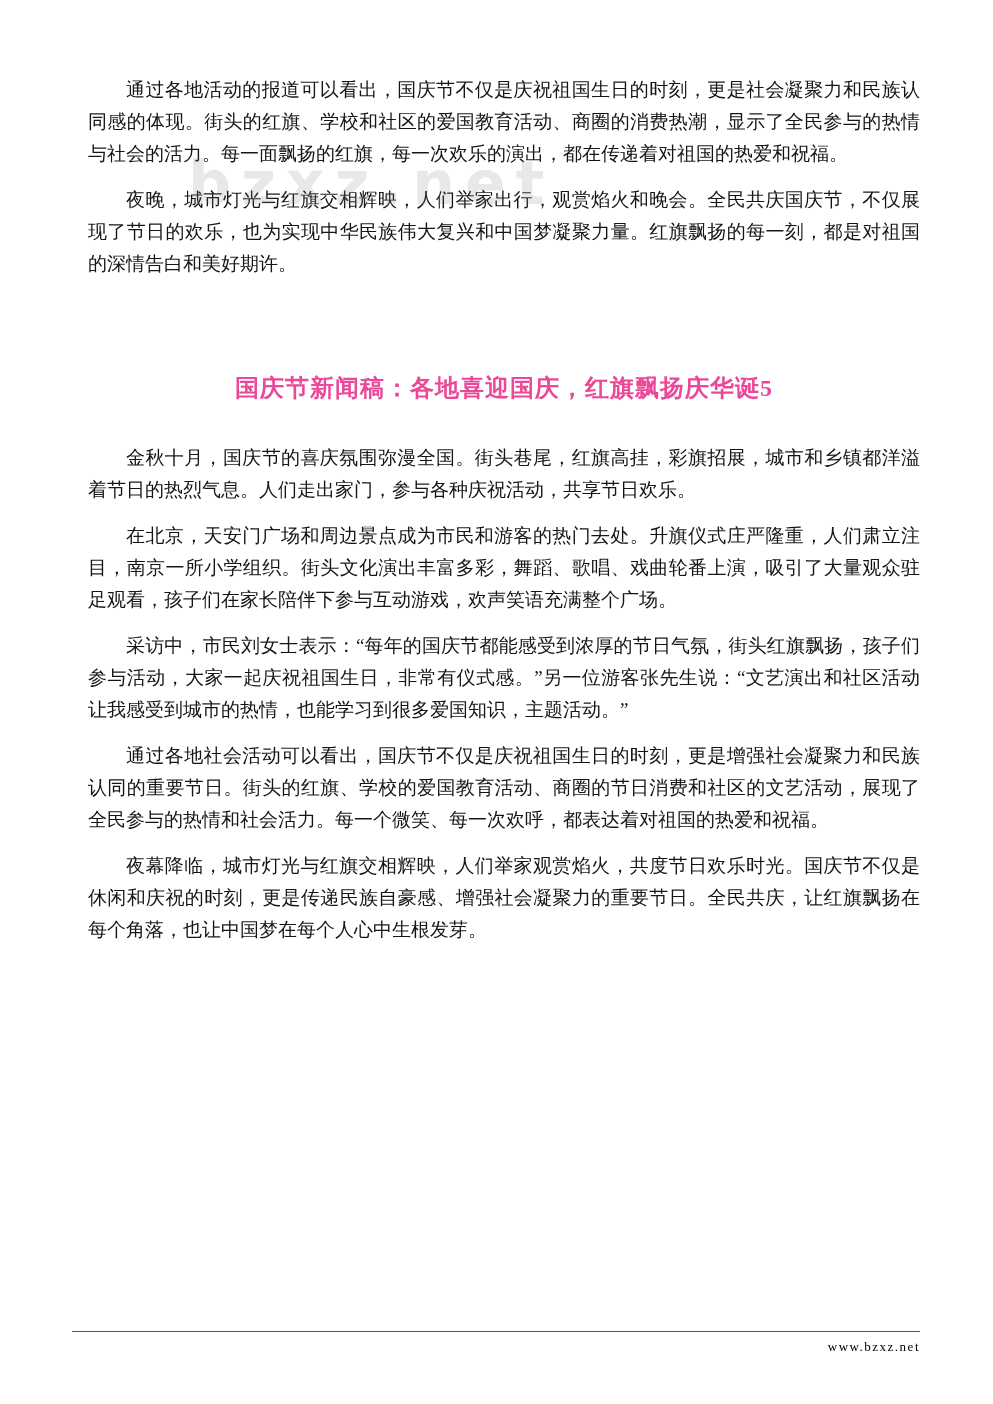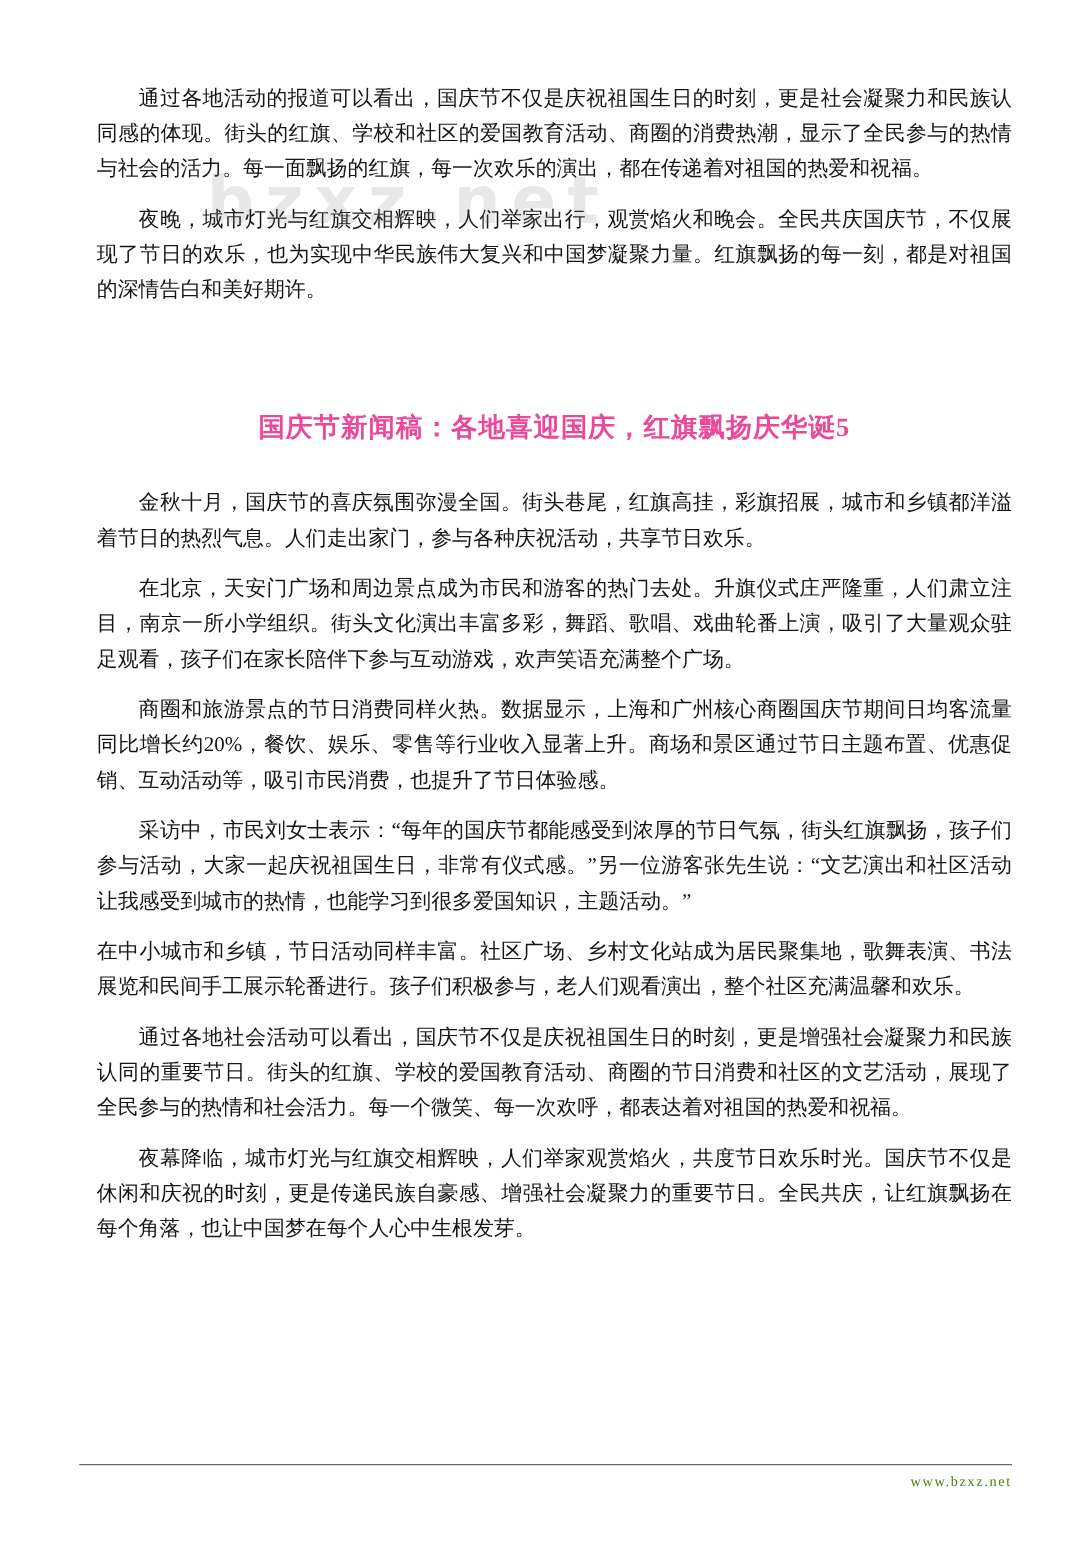--- a/index.html
+++ b/index.html
@@ -67,21 +67,21 @@
   }
   .footer-line {
     height: 0;
     border-top: 1px solid #555555;
   }
   .footer-url {
     margin-top: 7px;
     text-align: right;
     font-size: 13px;
     letter-spacing: 1.5px;
-    color: #4d7c0f;
+    color: #000000;
     font-family: "Liberation Serif", "DejaVu Serif", serif;
   }
 </style>
 </head>
 <body>
 
 <div class="page">
 
   <div class="watermark">bzxz.net</div>
 
@@ -91,25 +91,23 @@
 
     <p class="para">夜晚，城市灯光与红旗交相辉映，人们举家出行，观赏焰火和晚会。全民共庆国庆节，不仅展现了节日的欢乐，也为实现中华民族伟大复兴和中国梦凝聚力量。红旗飘扬的每一刻，都是对祖国的深情告白和美好期许。</p>
 
     <h1 class="doc-title">国庆节新闻稿：各地喜迎国庆，红旗飘扬庆华诞5</h1>
 
     <p class="para">金秋十月，国庆节的喜庆氛围弥漫全国。街头巷尾，红旗高挂，彩旗招展，城市和乡镇都洋溢着节日的热烈气息。人们走出家门，参与各种庆祝活动，共享节日欢乐。</p>
 
     <p class="para">在北京，天安门广场和周边景点成为市民和游客的热门去处。升旗仪式庄严隆重，人们肃立注目，南京一所小学组织。街头文化演出丰富多彩，舞蹈、歌唱、戏曲轮番上演，吸引了大量观众驻足观看，孩子们在家长陪伴下参与互动游戏，欢声笑语充满整个广场。</p>
 
 
-    <p class="para">商圈和旅游景点的节日消费同样火热。数据显示，上海和广州核心商圈国庆节期间日均客流量同比增长约20%，餐饮、娱乐、零售等行业收入显著上升。商场和景区通过节日主题布置、优惠促销、互动活动等，吸引市民消费，也提升了节日体验感。</p>
 
     <p class="para">采访中，市民刘女士表示：“每年的国庆节都能感受到浓厚的节日气氛，街头红旗飘扬，孩子们参与活动，大家一起庆祝祖国生日，非常有仪式感。”另一位游客张先生说：“文艺演出和社区活动让我感受到城市的热情，也能学习到很多爱国知识，主题活动。”</p>
 
-    <p class="para no-indent">在中小城市和乡镇，节日活动同样丰富。社区广场、乡村文化站成为居民聚集地，歌舞表演、书法展览和民间手工展示轮番进行。孩子们积极参与，老人们观看演出，整个社区充满温馨和欢乐。</p>
 
     <p class="para">通过各地社会活动可以看出，国庆节不仅是庆祝祖国生日的时刻，更是增强社会凝聚力和民族认同的重要节日。街头的红旗、学校的爱国教育活动、商圈的节日消费和社区的文艺活动，展现了全民参与的热情和社会活力。每一个微笑、每一次欢呼，都表达着对祖国的热爱和祝福。</p>
 
     <p class="para">夜幕降临，城市灯光与红旗交相辉映，人们举家观赏焰火，共度节日欢乐时光。国庆节不仅是休闲和庆祝的时刻，更是传递民族自豪感、增强社会凝聚力的重要节日。全民共庆，让红旗飘扬在每个角落，也让中国梦在每个人心中生根发芽。</p>
 
   </div>
 
   <div class="footer">
     <div class="footer-line"></div>
     <div class="footer-url">www.bzxz.net</div>

